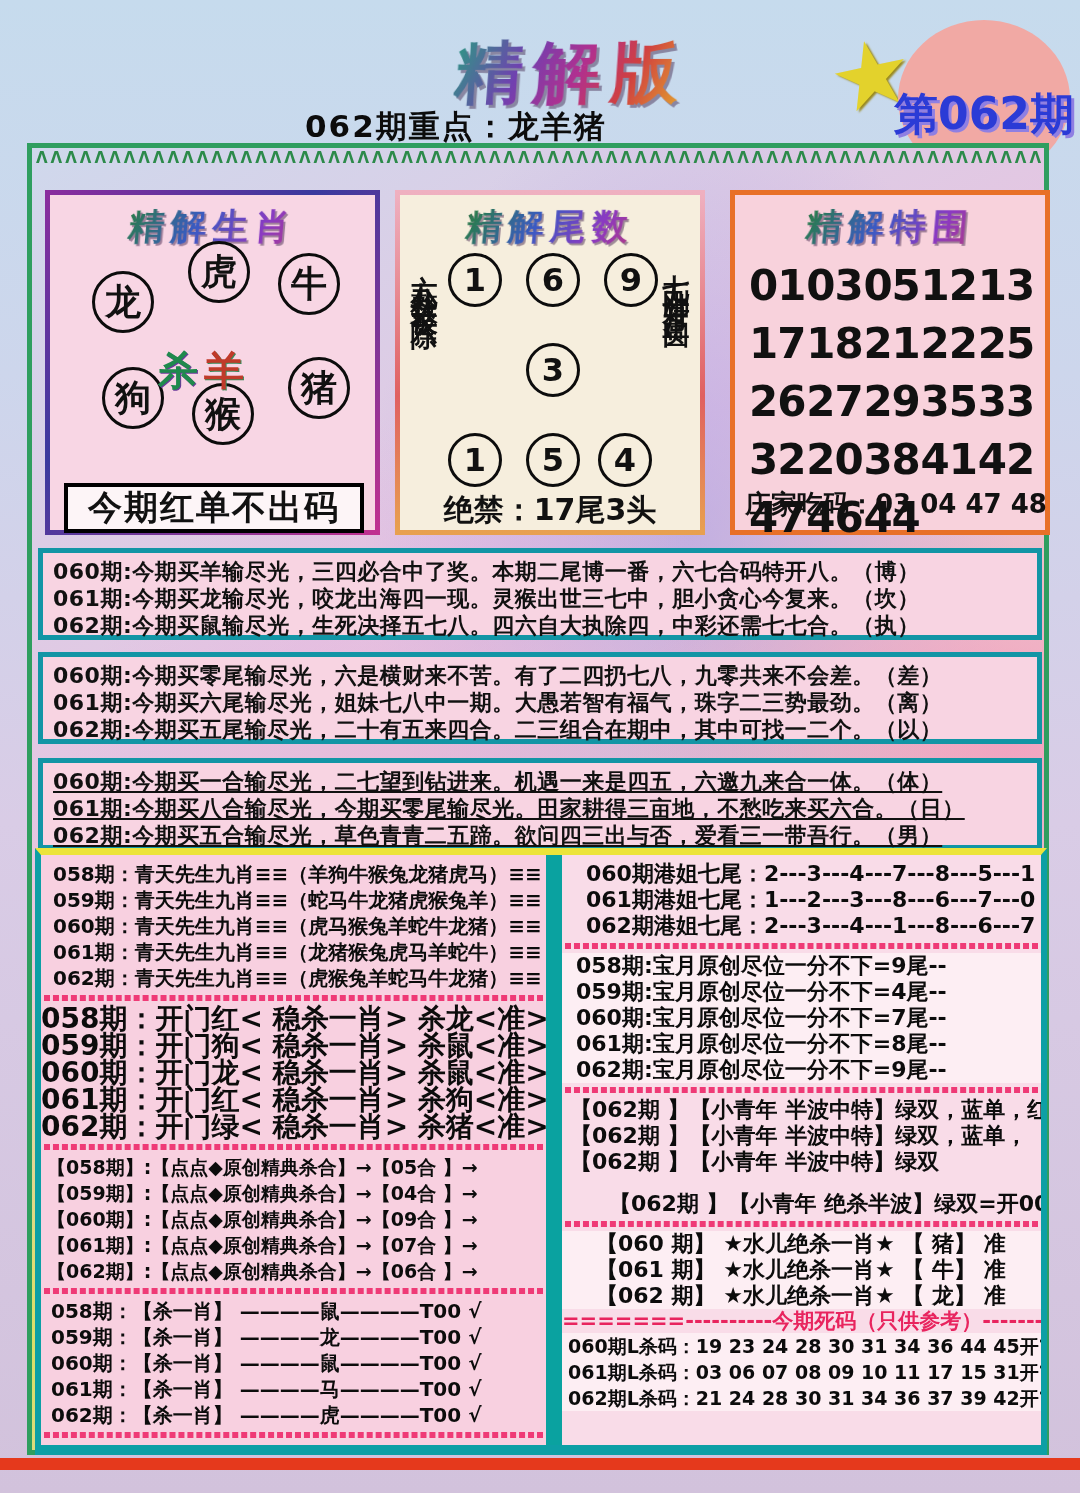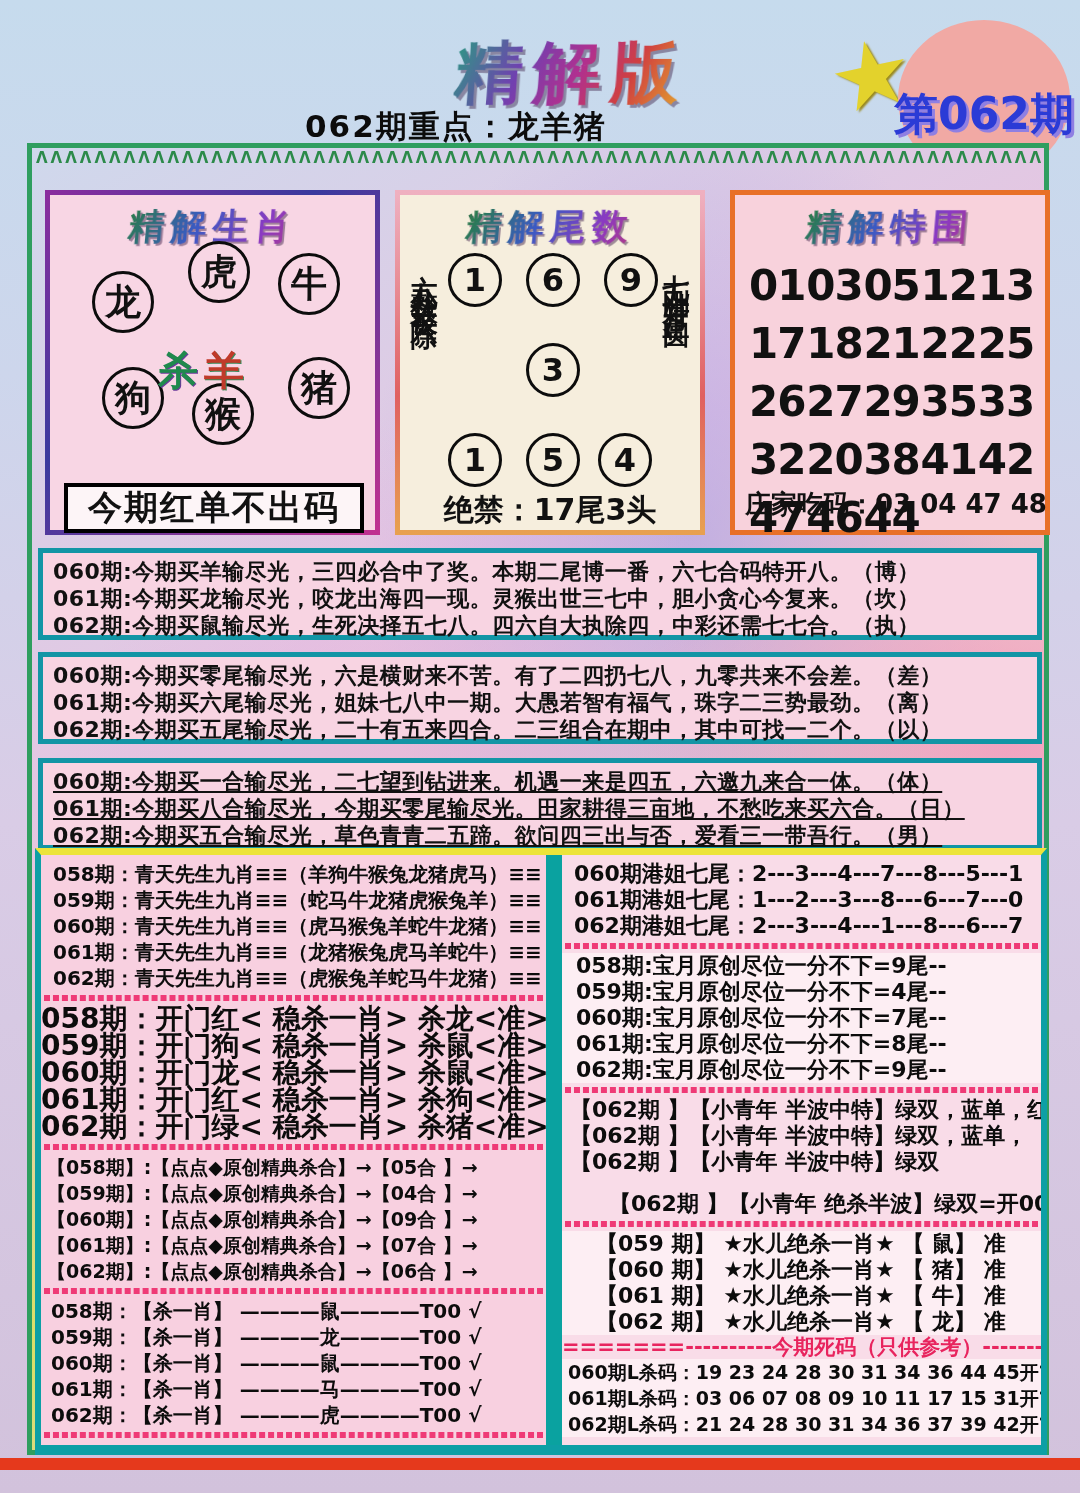--- a/index.html
+++ b/index.html
@@ -77,21 +77,21 @@
     border-bottom:10px solid #0d9fa5; }
   .col-left { width:505px; background:#f8d0e0; padding-top:6px; overflow:hidden; }
   .divider { width:16px; background:#0aa2a0; }
   .col-right { flex:1; background:#f9dce8; padding-top:6px; overflow:hidden; }
   .sep { height:4px; border-top:3px dashed #ef3a76; border-bottom:3px dashed #ef3a76; margin:4px 3px; }
   .line { white-space:nowrap; font-weight:bold; color:#0c0c0c; }
   .nine .line { font-size:20px; line-height:26px; padding-left:12px; }
   .door .line { font-size:28px; line-height:27px; text-align:left; }
   .dots .line { font-size:19px; line-height:26px; padding-left:6px; }
   .killone .line { font-size:20px; line-height:26px; padding-left:10px; }
-  .gang .line { font-size:22px; line-height:26px; padding-left:12px; }
+  .gang .line { font-size:22px; line-height:26px; padding-left:24px; }
   .baoyue { background:#fdeef3; } .baoyue .line { font-size:22px; line-height:26px; padding-left:14px; }
   .half .line { font-size:22px; line-height:26px; padding-left:8px; }
   .jue { margin-top:16px; } .jue .line { font-size:22px; line-height:26px; padding-left:14px;margin-left:33px; }
   .shui { background:#fdeef3; } .shui .line { font-size:22px; line-height:26px; padding-left:34px; }
   .dead { color:#e8245e; font-weight:bold; font-size:21px; line-height:24px; white-space:nowrap;
     text-align:center; overflow:hidden; }
   .lkill { background:#fdeef3; } .lkill .line { font-size:19px; line-height:26px; padding-left:6px; }
 
   .redbar { position:absolute; left:0; top:1458px; width:1080px; height:12px; background:#e5391c; }
 </style>
@@ -240,21 +240,20 @@
         <div class="half">
           <div class="line">【062期 】【小青年 半波中特】绿双，蓝单，红双</div>
           <div class="line">【062期 】【小青年 半波中特】绿双，蓝单，</div>
           <div class="line">【062期 】【小青年 半波中特】绿双</div>
         </div>
         <div class="jue">
           <div class="line">【062期 】【小青年 绝杀半波】绿双=开00对</div>
         </div>
         <div class="sep"></div>
         <div class="shui">
-          <div class="line">【059 期】 ★水儿绝杀一肖★ 【 鼠】 准</div>
           <div class="line">【060 期】 ★水儿绝杀一肖★ 【 猪】 准</div>
           <div class="line">【061 期】 ★水儿绝杀一肖★ 【 牛】 准</div>
           <div class="line">【062 期】 ★水儿绝杀一肖★ 【 龙】 准</div>
         </div>
         <div class="dead"><span>=======----------</span><span>今期死码（只供参考）</span><span>----------------==</span></div>
         <div class="lkill">
           <div class="line">060期L杀码：19 23 24 28 30 31 34 36 44 45开? 准</div>
           <div class="line">061期L杀码：03 06 07 08 09 10 11 17 15 31开? 准</div>
           <div class="line">062期L杀码：21 24 28 30 31 34 36 37 39 42开? 准</div>
         </div>

